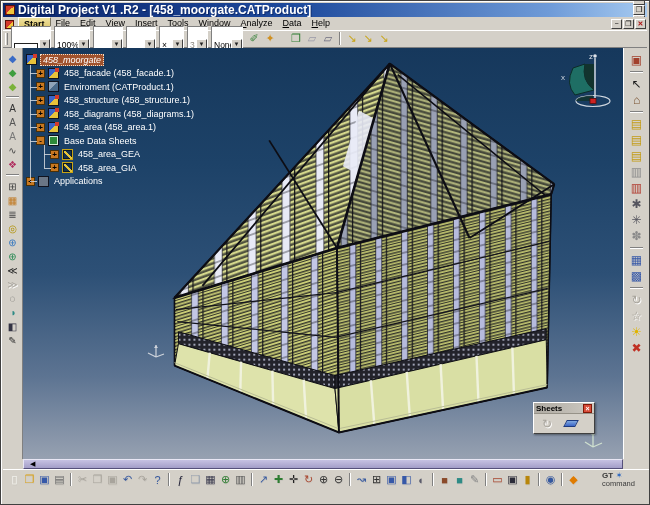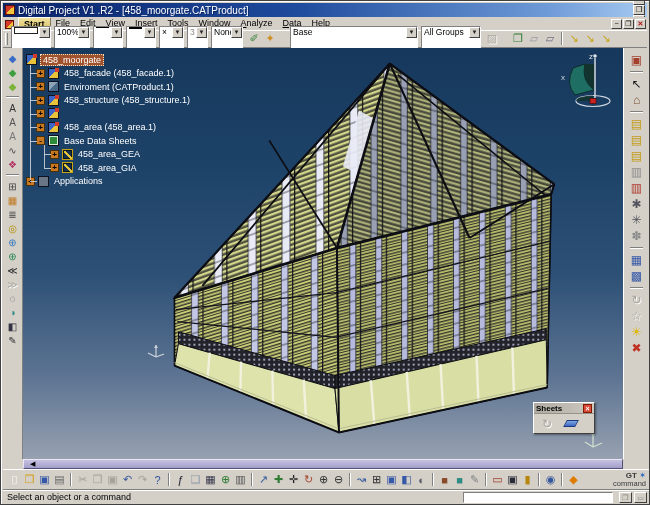--- a/index.html
+++ b/index.html
@@ -5,21 +5,21 @@
   html,body{margin:0;padding:0;background:#888;}
   *{box-sizing:border-box;font-family:"Liberation Sans",sans-serif;}
   #app{position:relative;width:650px;height:505px;background:#d4d0c8;border:1px solid #404040;
        box-shadow:inset 1px 1px 0 #fff;overflow:hidden;font-size:9px;color:#000;}
   
   #titlebar{position:absolute;left:2px;top:2px;right:2px;height:14px;
     background:linear-gradient(90deg,#0a246a,#1e4a9c 45%,#6f9bd8 85%,#a6caf0);
     display:flex;align-items:center;padding:0 2px;color:#fff;}
   #title-icon{width:10px;height:10px;margin-right:3px;flex:none;
     background:linear-gradient(135deg,#d43a2a 0 50%,#f0c63c 50% 100%);border:1px solid #5a1208;}
-  #title-text{font-weight:normal;font-size:10px;white-space:nowrap;overflow:hidden;flex:1;
+  #title-text{font-weight:bold;font-size:12px;white-space:nowrap;overflow:hidden;flex:1;
     text-shadow:1px 1px 0 #00114488;}
   .wbtn{width:12px;height:10px;margin-left:1px;background:#d4d0c8;border:1px solid;flex:none;
     border-color:#fff #404040 #404040 #fff;font-size:7.5px;line-height:8px;text-align:center;color:#000;}
   .wbtn.close{color:#b01818;font-weight:bold;}
   
   #menubar{position:absolute;left:2px;top:16px;right:2px;height:15px;background:#d4d0c8;
     display:flex;align-items:center;border-bottom:1px solid #aca899;}
   #menu-doc-icon{width:9px;height:9px;margin:0 4px 0 2px;flex:none;
     background:linear-gradient(135deg,#d43a2a 0 50%,#f0c63c 50% 100%);border:1px solid #5a1208;}
   .menu-item{padding:1px 5px;white-space:nowrap;}
@@ -27,21 +27,21 @@
     border-color:#fff #7a7460 #7a7460 #fff;font-weight:bold;}
   #mdi-controls{margin-left:auto;display:flex;padding-right:1px;}
   .mdi-btn{width:11px;height:10px;margin-left:1px;background:#d4d0c8;border:1px solid;
     border-color:#fff #404040 #404040 #fff;font-size:7px;line-height:8px;text-align:center;}
   .mdi-btn.close{color:#b01818;font-weight:bold;}
   
   #toolbar{position:absolute;left:2px;top:29px;right:2px;height:18px;background:#d4d0c8;
     display:flex;align-items:center;border-bottom:1px solid #808080;box-shadow:inset 0 1px 0 #fff;}
   .grip{width:3px;height:12px;margin:0 3px 0 2px;border-left:1px solid #fff;border-right:1px solid #808080;flex:none;}
   .combo{height:25px;background:#fff;border:1px solid;border-color:#808080 #fff #fff #808080;
-    display:flex;align-items:flex-start;margin-right:3px;flex:none;position:relative;padding-left:2px;}
+    display:flex;align-items:flex-end;margin-right:3px;flex:none;position:relative;padding-left:2px;}
   .combo .val{flex:1;font-size:8.5px;white-space:nowrap;overflow:hidden;}
   .combo .swatch{flex:1;height:7px;background:#fff;border:1px solid #222;margin-right:1px;}
   .combo .lineimg{flex:1;height:0;border-top:1px solid #000;margin-right:2px;}
   .combo .lineimg.thick{border-top-width:2px;}
   .combo .drop{width:11px;height:11px;background:#d4d0c8;border:1px solid;flex:none;
     border-color:#fff #404040 #404040 #fff;font-size:6px;line-height:9px;text-align:center;color:#222;}
   .combo.dis .val{color:#8a867e;}
   .icon{display:flex;align-items:center;justify-content:center;flex:none;cursor:default;}
   .icon span{display:block;}
   .icon.dis span{color:#a8a49c !important;text-shadow:1px 1px 0 #fff;}
@@ -98,21 +98,21 @@
   #hscroll{position:absolute;left:2px;top:458px;width:646px;height:10px;display:flex;background:#d4d0c8;}
   #hs-left{width:20px;}
   #hs-bar{flex:1;background:linear-gradient(#c6c2e2,#a39ec8);border:1px solid;
     border-color:#e8e6f4 #55507a #55507a #e8e6f4;display:flex;align-items:center;}
   #hs-arrow{color:#000;font-size:7px;margin-left:6px;}
   #hs-right{width:26px;}
   
   #bottombar{position:absolute;left:2px;top:468px;width:646px;height:20px;background:#d4d0c8;
     border-top:1px solid #fff;display:flex;align-items:center;padding-left:4px;}
   #bottombar .icon span{text-shadow:0.5px 0.5px 0 #8882;}
-  #gt-logo{position:absolute;right:3px;top:1px;width:44px;text-align:right;line-height:8px;}
+  #gt-logo{position:absolute;right:3px;top:1px;width:44px;text-align:left;line-height:8px;}
   #gt-logo .l1{font-size:8px;font-weight:bold;color:#3a3a3a;}
   #gt-logo .swoosh{color:#2563c0;font-size:8px;}
   #gt-logo .l2{font-size:7.5px;color:#3a3a3a;display:block;}
   
   #statusbar{position:absolute;left:2px;top:488px;width:646px;height:15px;background:#d4d0c8;
     border-top:1px solid #808080;box-shadow:inset 0 1px 0 #fff;display:flex;align-items:center;}
   #status-msg{padding-left:4px;flex:1;}
   #status-input{width:150px;height:11px;border:1px solid;border-color:#808080 #fff #fff #808080;
     background:#fff;font-size:8px;margin-right:6px;padding:0 2px;}
   .sbtn{width:13px;height:11px;background:#d4d0c8;border:1px solid;color:#8a867e;
@@ -185,33 +185,20 @@
           <span class="val">None</span>
           <div class="drop">▼</div>
         </div>
       </span>
     <span id="paint-strip" style="display:flex;align-items:center;">
         <div class="icon t">
           <span style="color: rgb(46, 125, 50);">✐</span>
         </div>
         <div class="icon t">
           <span style="color: rgb(208, 144, 32);">✦</span>
-        </div>
-      </span>
-    <span id="base-strip" style="display:flex;align-items:center;margin-left:12px;">
-        <div class="combo" style="width: 128px;">
-          <span class="val">Base</span>
-          <div class="drop">▼</div>
-        </div>
-        <div class="combo" style="width: 60px;">
-          <span class="val">All Groups</span>
-          <div class="drop">▼</div>
-        </div>
-        <div class="icon t dis">
-          <span style="color: rgb(51, 51, 51);">▨</span>
         </div>
       </span>
     <span id="topright-strip" style="display:flex;align-items:center;margin-left:10px;">
         <div class="icon t">
           <span style="color: rgb(46, 125, 50);">❐</span>
         </div>
         <div class="icon t">
           <span style="color: rgb(154, 154, 168);">▱</span>
         </div>
         <div class="icon t">
@@ -383,21 +370,21 @@
           <line x1="315" y1="200" x2="317" y2="385" stroke-width="2"></line>
           <line x1="152" y1="250" x2="152" y2="318" stroke-width="1.5"></line>
           <line x1="530" y1="146" x2="526" y2="340" stroke-width="1.5"></line>
           <path d="M152,318 L317,385 L526,340" stroke-width="2"></path>
         </g>
         <line x1="152" y1="315" x2="316" y2="381" stroke="#b9bd95" stroke-width="1"></line>
         <line x1="318" y1="381" x2="526" y2="337" stroke="#b9bd95" stroke-width="1"></line>
       </svg>
 
       <div id="tree">
-          <div class="trow sel" style="padding-left: 1px;">
+          <div class="trow sel" style="padding-left: 1px; font-style: italic;">
             <div class="ti product">
               <i></i>
             </div>
             <span class="tlabel">458_moorgate</span>
           </div>
           <div class="trow" style="padding-left: 11px;">
             <div class="texp">+</div>
             <div class="ti product">
               <i></i>
             </div>
@@ -413,20 +400,21 @@
             <div class="ti product">
               <i></i>
             </div>
             <span class="tlabel">458_structure (458_structure.1)</span>
           </div>
           <div class="trow" style="padding-left: 11px;">
             <div class="texp">+</div>
             <div class="ti product">
               <i></i>
             </div>
+            <span class="tlabel">458_diagrams (458_diagrams.1)</span>
           </div>
           <div class="trow" style="padding-left: 11px;">
             <div class="texp">+</div>
             <div class="ti product">
               <i></i>
             </div>
             <span class="tlabel">458_area (458_area.1)</span>
           </div>
           <div class="trow" style="padding-left: 11px;">
             <div class="texp">-</div>
@@ -682,22 +670,14 @@
           <span style="color: rgb(224, 123, 0);">◆</span>
         </div>
       </span>
     <div id="gt-logo">
       <span class="l1">GT</span>
       <span class="swoosh">✶</span>
       <span class="l2">command</span>
     </div>
   </div>
 
-  <div id="statusbar">
-    <span id="status-msg">Select an object or a command</span>
-    <input id="status-input" type="text" value="" style="">
-    <span id="status-btns" style="display:flex;">
-        <div class="sbtn">❒</div>
-        <div class="sbtn">▭</div>
-      </span>
-  </div>
 
 </div>
 
 </body></html>

